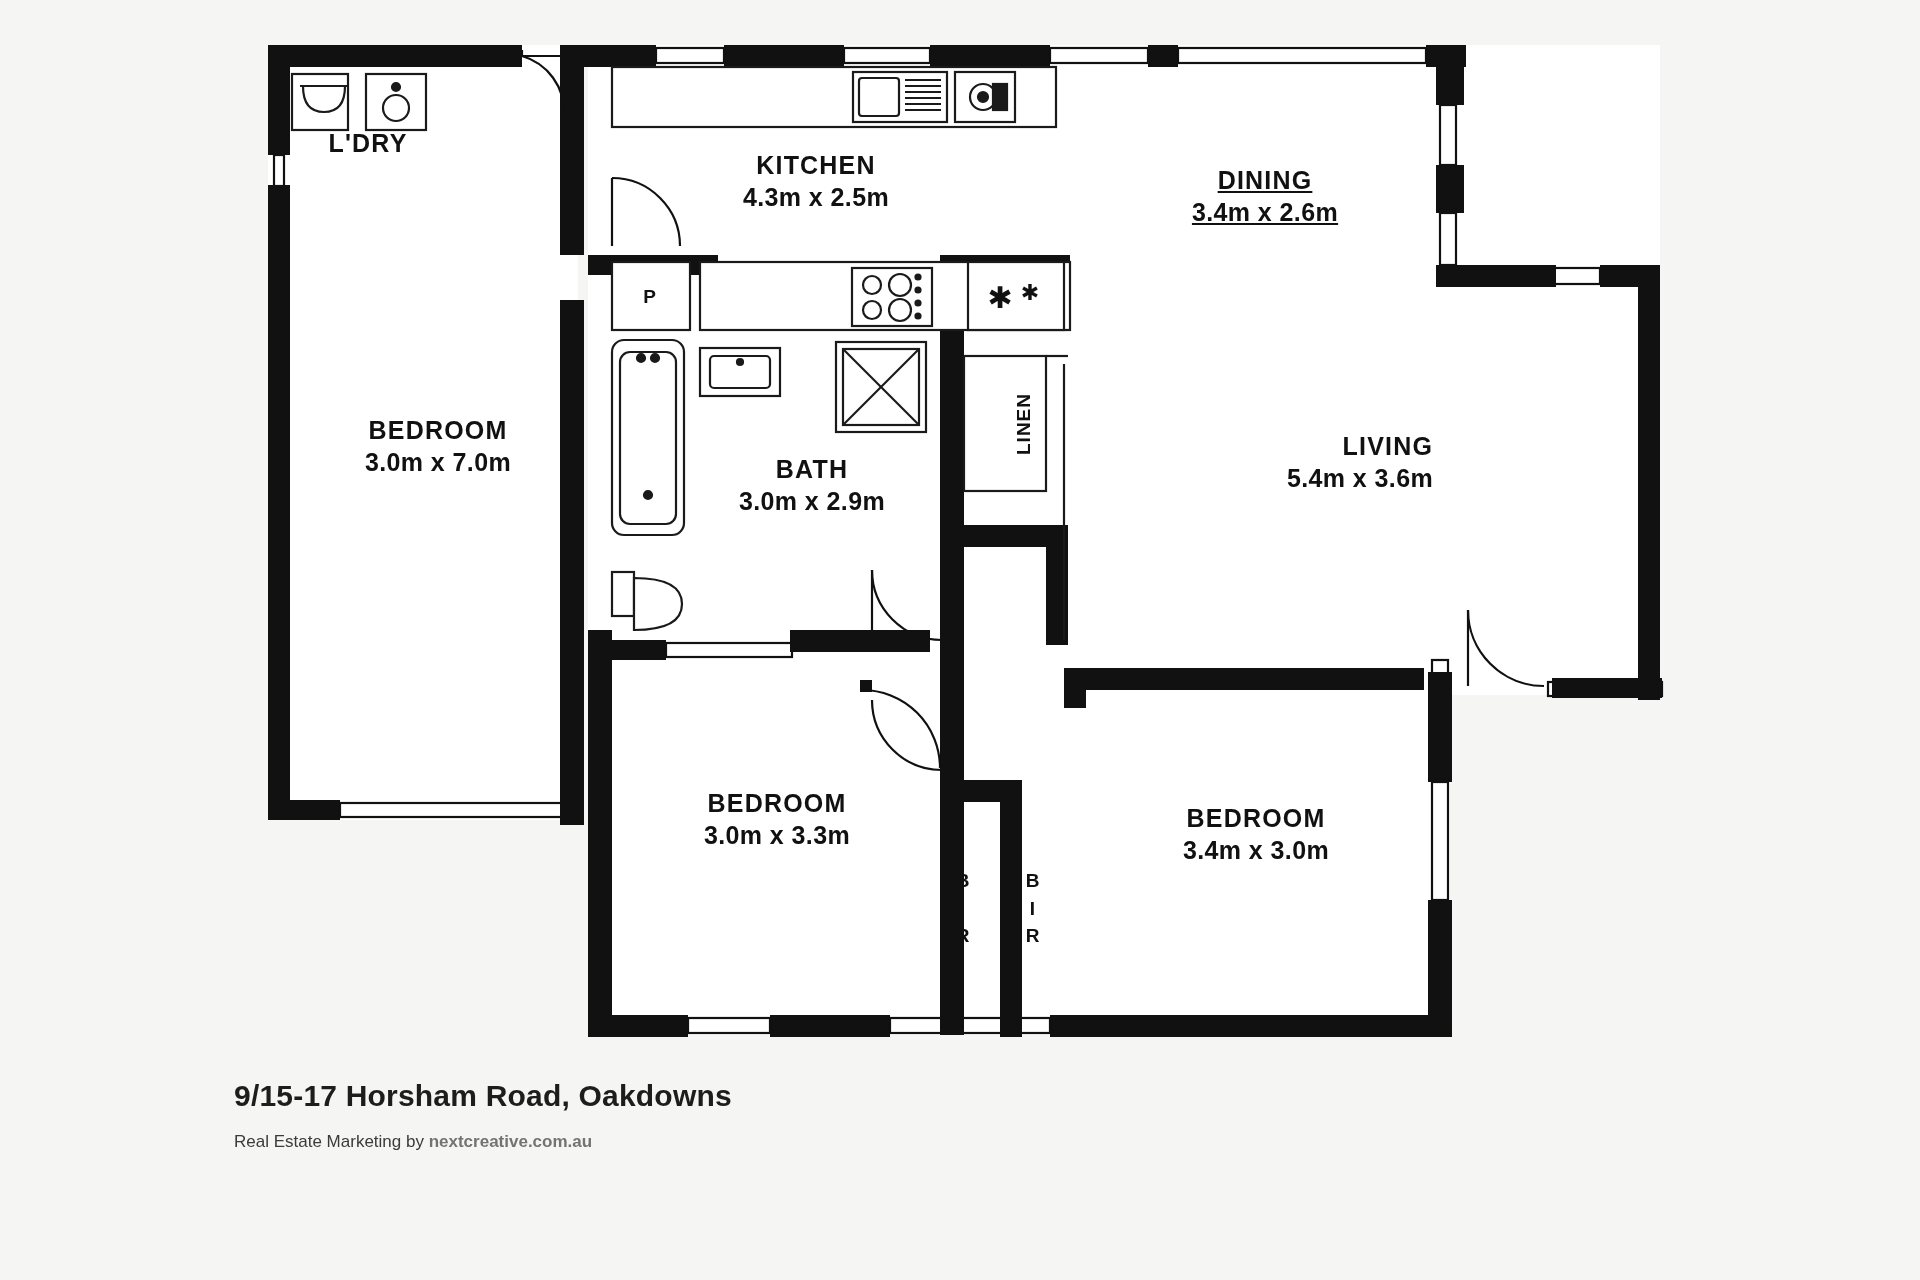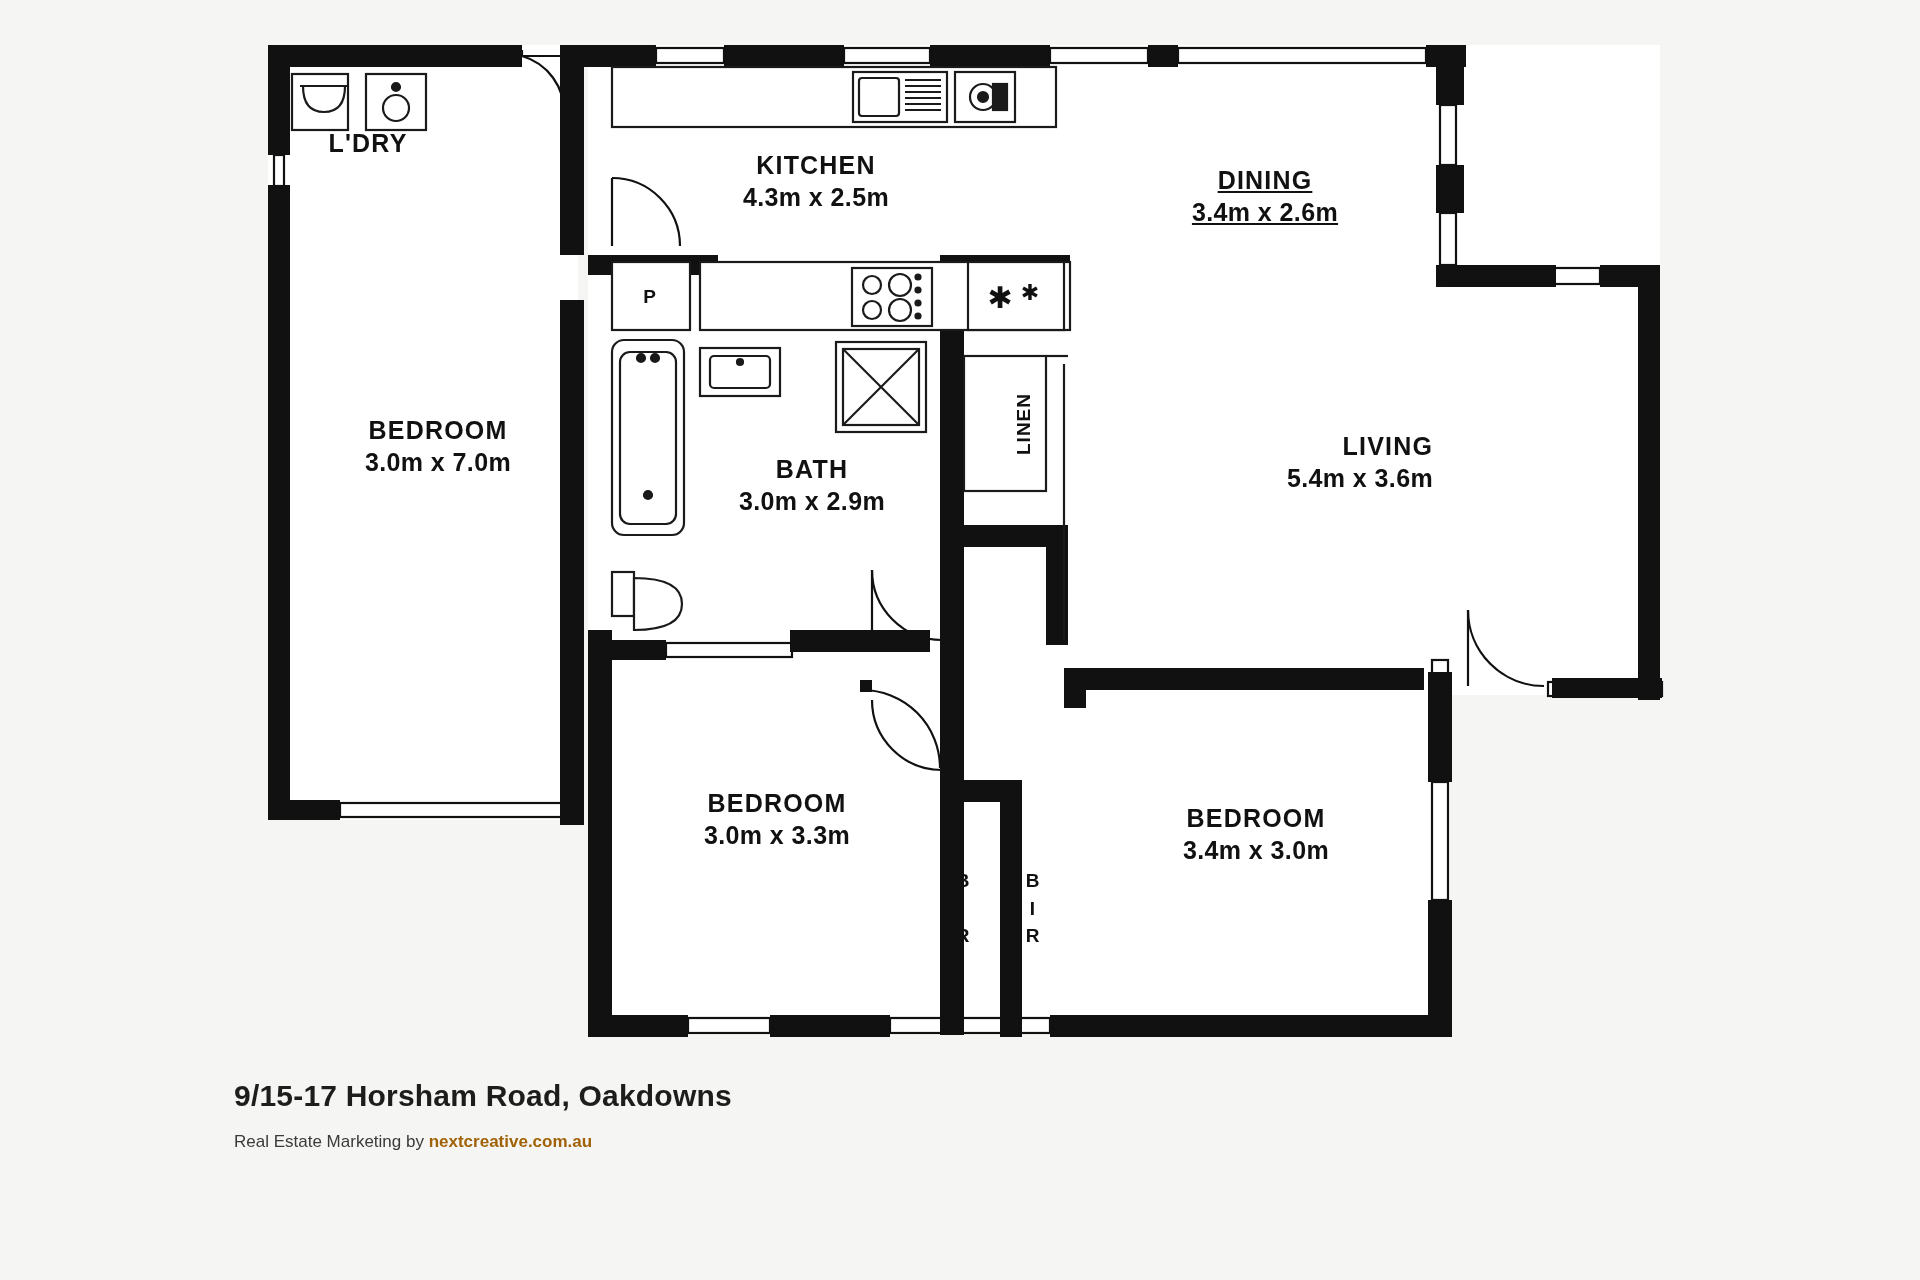--- a/index.html
+++ b/index.html
@@ -105,21 +105,21 @@
     line-height: 1.38;
     margin: 19px 0 0 0;
   }
   .credit {
     font-size: 17px;
     color: #3b3b3b;
     margin: 18px 0 0 0;
   }
   .credit b {
     font-weight: 700;
-    color: #a16207;
+    color: #737373;
   }
 </style>
 </head>
 <body>
 
 <svg id="plan" viewBox="0 0 1920 1280">
 
   <g>
     <rect x="268" y="45" width="310" height="775" fill="#ffffff"></rect>
     <rect x="588" y="45" width="862" height="990" fill="#ffffff"></rect>

